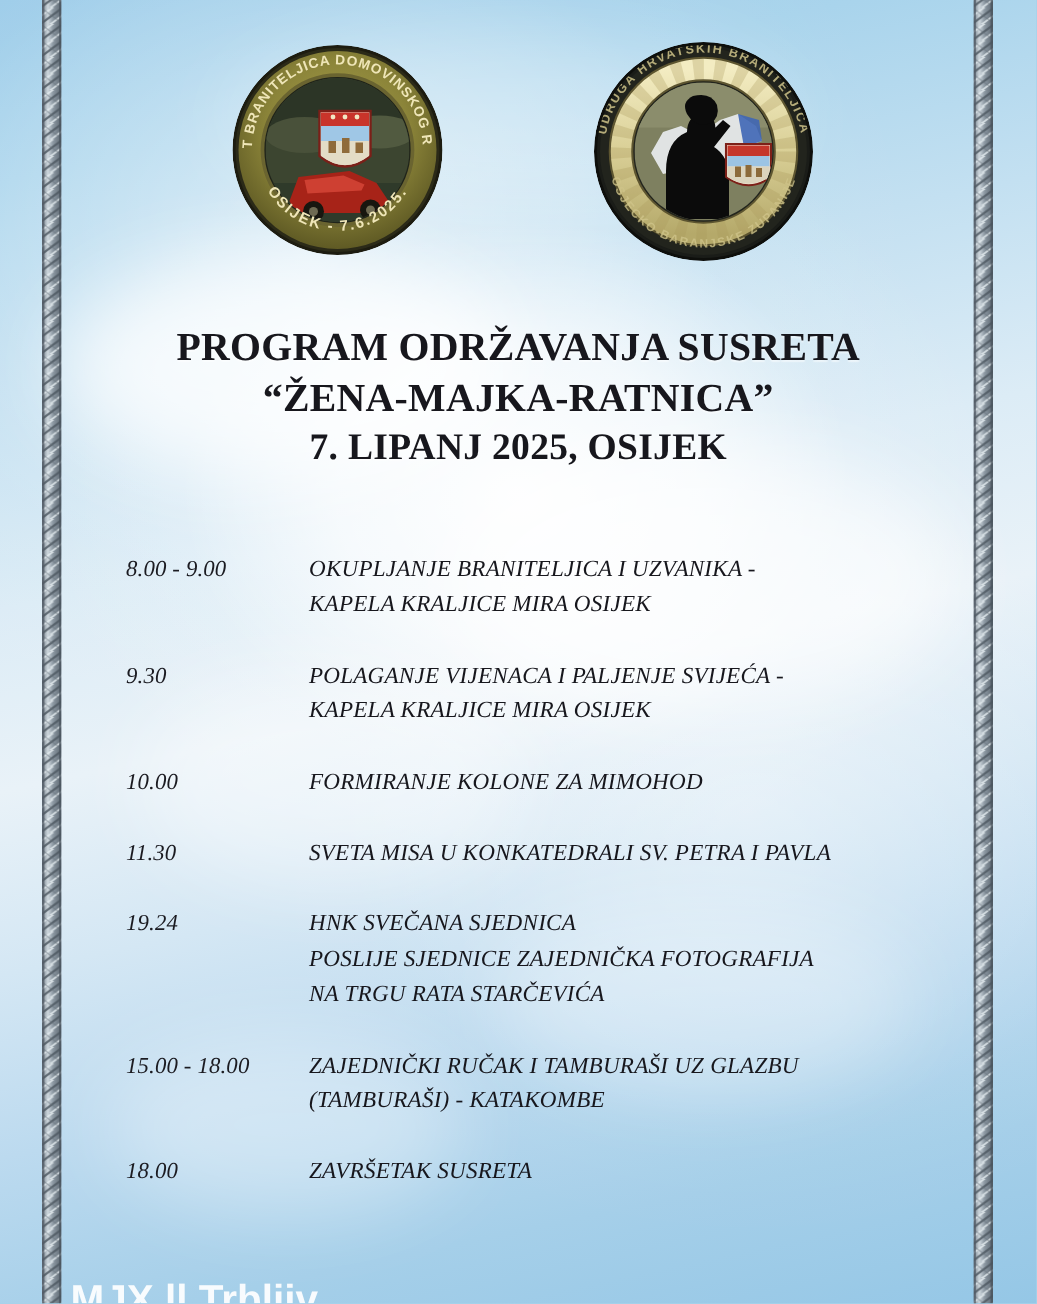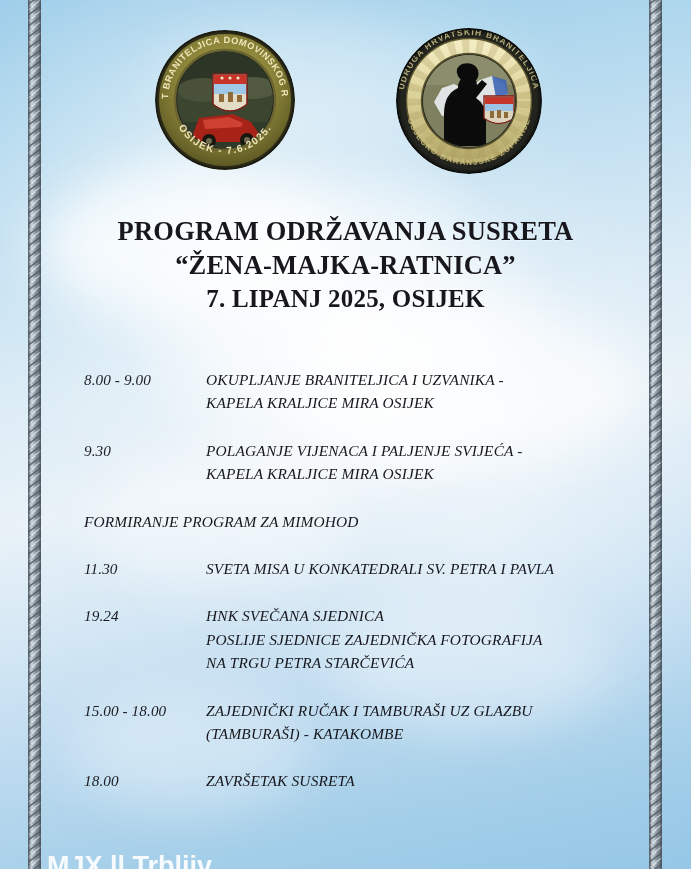--- a/index.html
+++ b/index.html
@@ -329,38 +329,39 @@
 
     <div class="row">
       <div class="row-time">9.30</div>
       <div class="row-desc">
         <div class="desc-line">POLAGANJE VIJENACA I PALJENJE SVIJEĆA -</div>
         <div class="desc-line">KAPELA KRALJICE MIRA OSIJEK</div>
       </div>
     </div>
 
     <div class="row">
-      <div class="row-desc">
-        <div class="desc-line">FORMIRANJE PROGRAM ZA MIMOHOD</div>
+      <div class="row-time">10.00</div>
+      <div class="row-desc">
+        <div class="desc-line">FORMIRANJE KOLONE ZA MIMOHOD</div>
       </div>
     </div>
 
     <div class="row">
       <div class="row-time">11.30</div>
       <div class="row-desc">
         <div class="desc-line">SVETA MISA U KONKATEDRALI SV. PETRA I PAVLA</div>
       </div>
     </div>
 
     <div class="row">
       <div class="row-time">19.24</div>
       <div class="row-desc">
         <div class="desc-line">HNK SVEČANA SJEDNICA</div>
         <div class="desc-line">POSLIJE SJEDNICE ZAJEDNIČKA FOTOGRAFIJA</div>
-        <div class="desc-line">NA TRGU PETRA STARČEVIĆA</div>
+        <div class="desc-line">NA TRGU RATA STARČEVIĆA</div>
       </div>
     </div>
 
     <div class="row">
       <div class="row-time">15.00 - 18.00</div>
       <div class="row-desc">
         <div class="desc-line">ZAJEDNIČKI RUČAK I TAMBURAŠI UZ GLAZBU</div>
         <div class="desc-line">(TAMBURAŠI) - KATAKOMBE</div>
       </div>
     </div>

